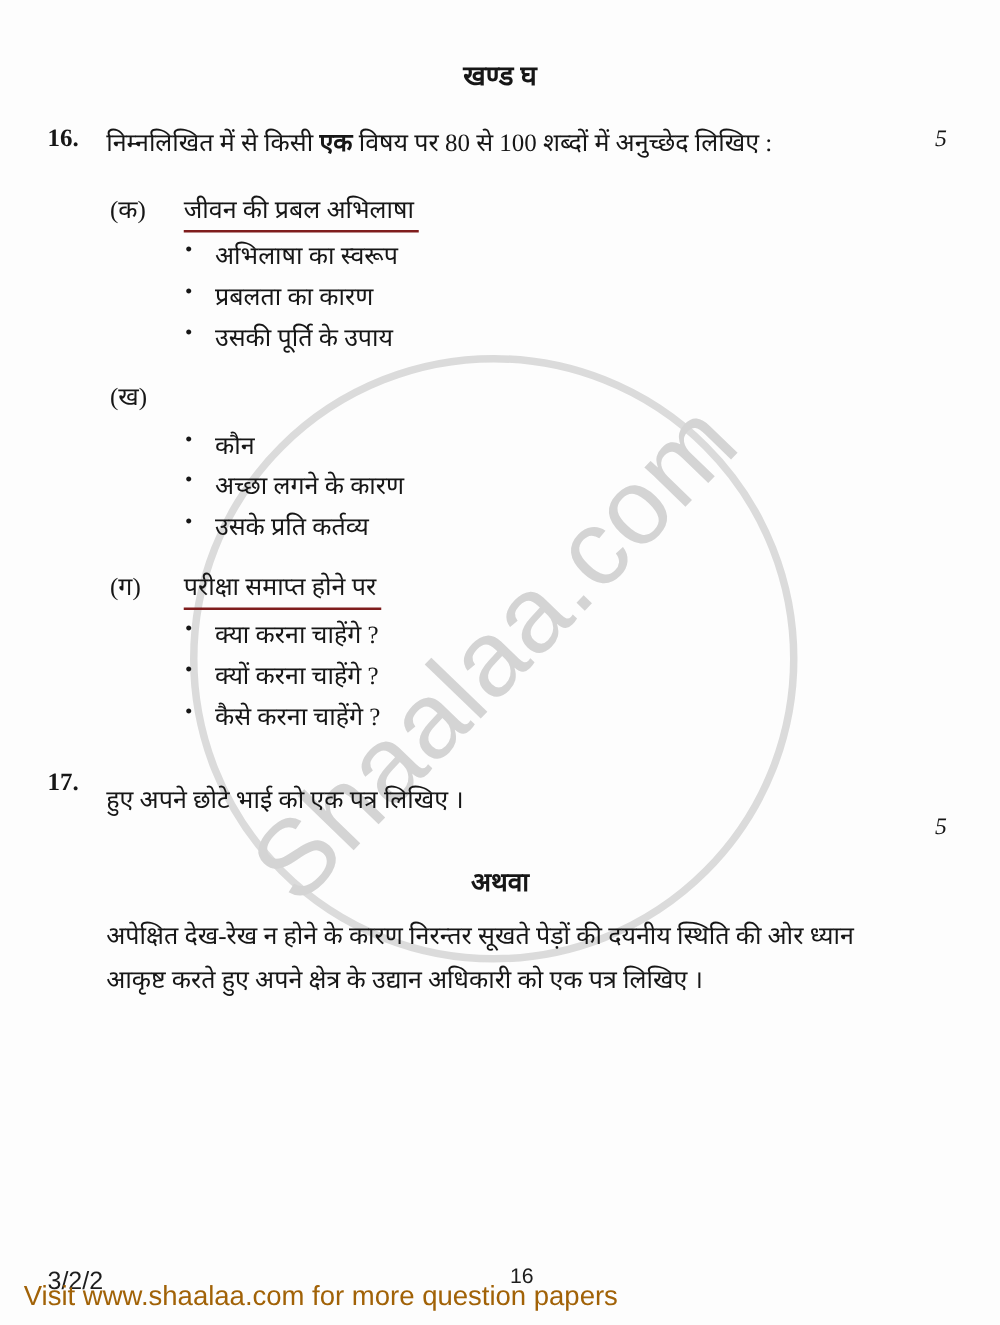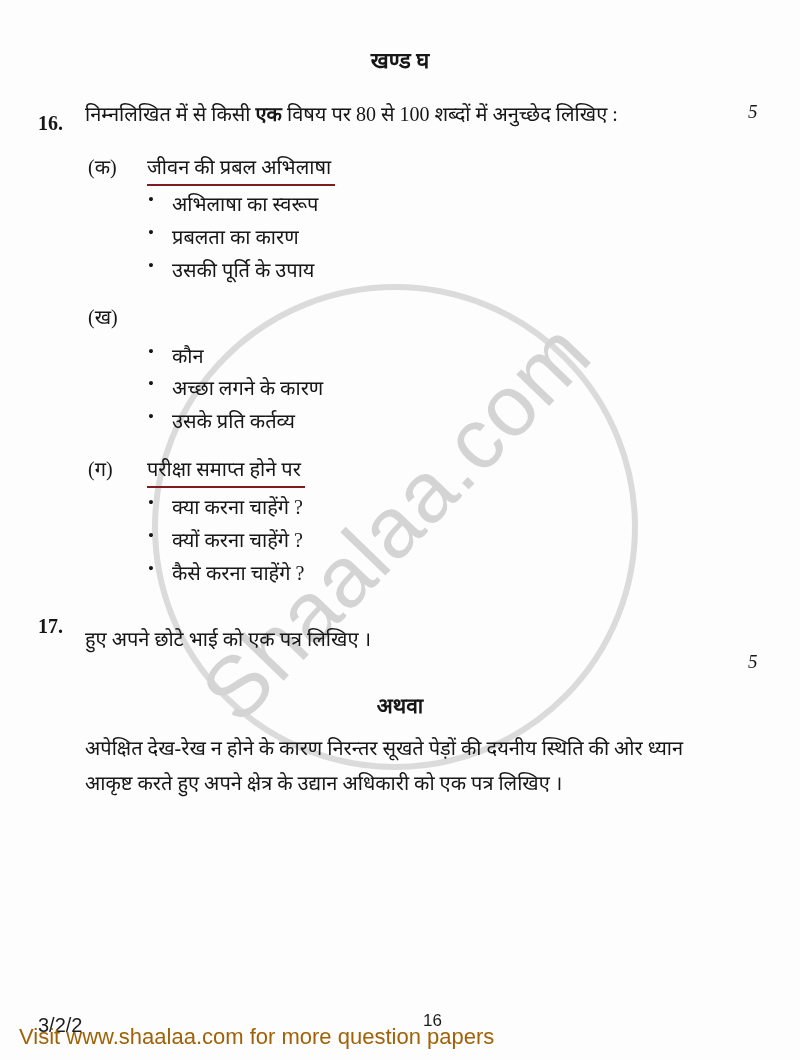--- a/index.html
+++ b/index.html
@@ -37,40 +37,40 @@
 
   .or-label { position: absolute; top: 691px; left: 0; width: 100%;
               text-align: center; font-weight: bold; font-size: 21px; }
 
   .em { font-weight: bold; }
 
   
   .footer-code { position: absolute; left: 38px; top: 1014px; z-index: 2;
                  font-family: "Liberation Sans", "DejaVu Sans", sans-serif;
                  font-size: 20px; color: #1d1d1d; }
-  .footer-page { position: absolute; left: 423px; top: 1011px; z-index: 2;
+  .footer-page { position: absolute; left: 408px; top: 1011px; z-index: 2;
                  font-family: "Liberation Sans", "DejaVu Sans", sans-serif;
                  font-size: 17px; color: #1d1d1d; text-align: right; }
   .footer-promo { position: absolute; left: 19px; top: 1024px; z-index: 2;
                   font-family: "Liberation Sans", "DejaVu Sans", sans-serif;
                   font-size: 22px; color: #a16207; white-space: nowrap; }
 </style>
 </head>
 <body>
 
 <div class="page">
 
   <div class="wm-ring"></div>
   <div class="wm-text">Shaalaa.com</div>
 
   <div class="content">
 
     <div class="section-title">खण्ड घ</div>
 
-    <div class="qnum" style="top:112px">16.</div>
+    <div class="qnum" style="top:100px">16.</div>
     <div class="qline" style="top:100px"><span>निम्नलिखित में से किसी </span><span class="em">एक</span><span> विषय पर 80 से 100 शब्दों में अनुच्छेद लिखिए :</span></div>
     <div class="marks" style="top:101px">5</div>
 
     <div class="opt-label" style="top:153px">(क)</div>
     <div class="opt-heading" style="top:153px">जीवन की प्रबल अभिलाषा</div>
     <div class="bullet" style="top:190px"><span class="dot">•</span><span>अभिलाषा का स्वरूप</span></div>
     <div class="bullet" style="top:223px"><span class="dot">•</span><span>प्रबलता का कारण</span></div>
     <div class="bullet" style="top:256px"><span class="dot">•</span><span>उसकी पूर्ति के उपाय</span></div>
 
     <div class="opt-label" style="top:303px">(ख)</div>

